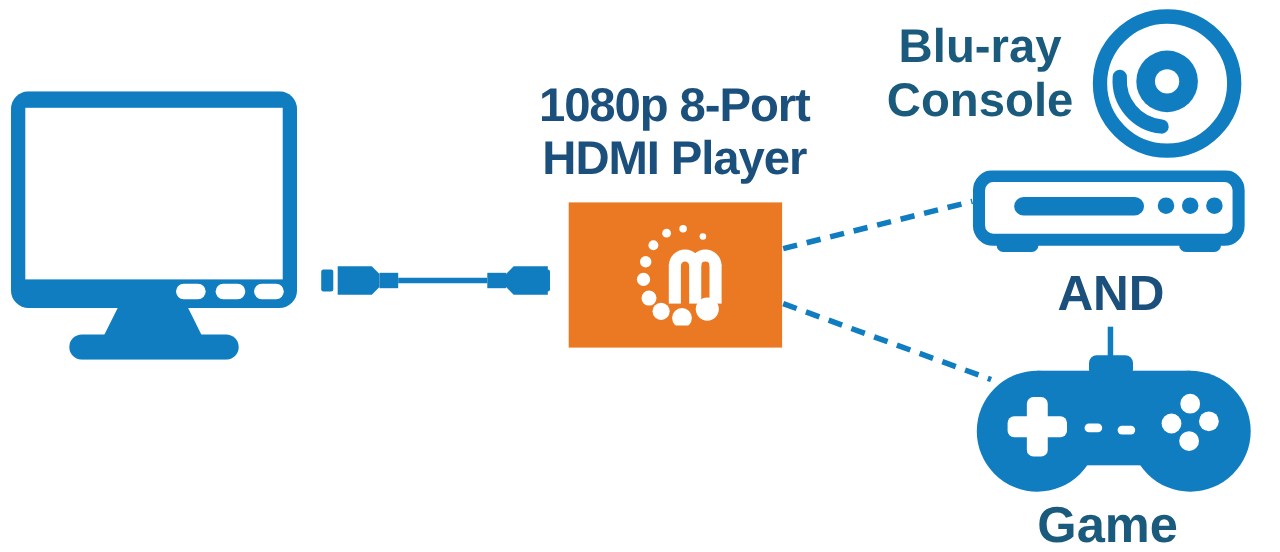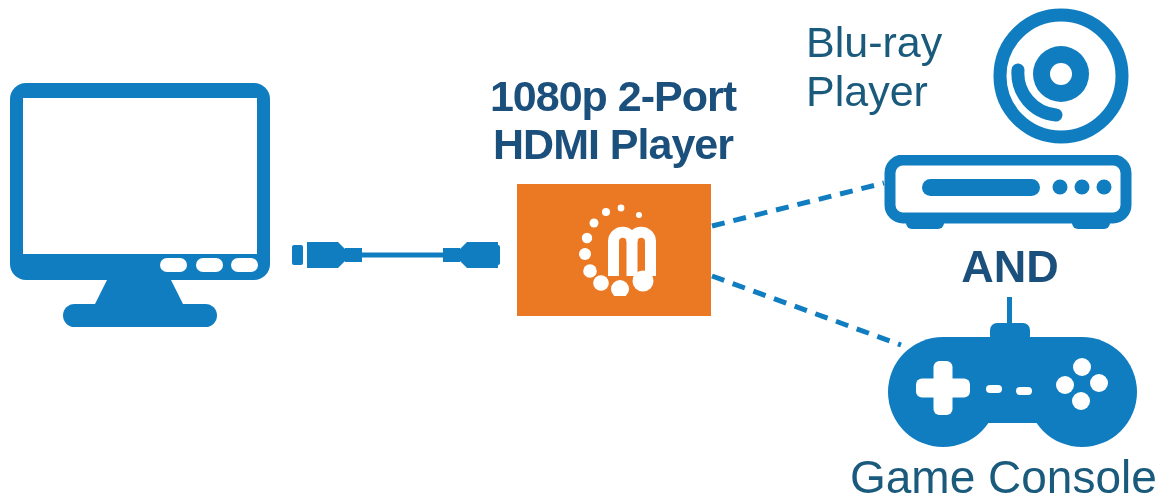--- a/index.html
+++ b/index.html
@@ -17,40 +17,40 @@
   .fb{fill:var(--blue);}
   .fw{fill:#fff;}
   .sb{stroke:var(--blue);}
   .nf{fill:none;}
   .title{
     left:445px;top:72px;width:336px;text-align:center;
     font-weight:bold;font-size:43px;line-height:48px;color:var(--navy);
     letter-spacing:-1px;
   }
   .label{
-    color:var(--teal);font-size:46px;letter-spacing:0px;
+    color:var(--teal);font-size:46px;letter-spacing:0px;text-align:center;font-weight:bold;
   }
   .display-label{left:10px;top:341px;width:262px;}
   .bluray-label{left:806px;top:18px;width:170px;font-size:43px;line-height:49px;}
   .and-label{
     left:930px;top:241px;width:160px;text-align:center;
     font-weight:bold;font-size:45px;color:var(--navy);letter-spacing:0px;
   }
   .game-label{left:850px;top:450px;width:314px;font-size:46px;}
   .switch-box{
     left:517px;top:184px;width:194px;height:132px;background:var(--orange);
   }
 </style>
 </head>
 <body>
 
 <div class="canvas">
 
   <div class="abs title">
-    <div>1080p 2-Port</div>
+    <div>1080p 8-Port</div>
     <div>HDMI Player</div>
   </div>
 
   <svg class="abs" style="left:10px;top:83px" width="260" height="244" viewBox="0 0 260 244">
     <rect class="fb" x="0" y="0" width="260" height="197" rx="16"></rect>
     <rect class="fw" x="13" y="15" width="234" height="156"></rect>
     <rect class="fw" x="150" y="175" width="27" height="14" rx="7"></rect>
     <rect class="fw" x="186" y="175" width="27" height="14" rx="7"></rect>
     <rect class="fw" x="221" y="175" width="27" height="14" rx="7"></rect>
     <polygon class="fb" points="98,195 160,195 177,229 81,229"></polygon>
@@ -92,21 +92,21 @@
     </svg>
   </div>
 
   <svg class="abs" style="left:700px;top:168px" width="235" height="192" viewBox="0 0 235 192">
     <line class="sb" x1="12" y1="58" x2="184" y2="15" stroke-width="5" stroke-dasharray="13 9"></line>
     <line class="sb" x1="12" y1="108" x2="201" y2="177" stroke-width="5" stroke-dasharray="13 9"></line>
   </svg>
 
   <div class="abs label bluray-label">
     <div>Blu-ray</div>
-    <div>Player</div>
+    <div>Console</div>
   </div>
 
   <svg class="abs" style="left:992px;top:7px" width="138" height="138" viewBox="0 0 138 138">
     <circle class="sb nf" cx="69" cy="69" r="61" stroke-width="13"></circle>
     <circle class="fb" cx="69" cy="67" r="28"></circle>
     <circle class="fw" cx="69" cy="67" r="11"></circle>
     <path class="sb nf" d="M26,63 A42,42 0 0 0 64,108" stroke-width="13" stroke-linecap="round"></path>
   </svg>
 
   <svg class="abs" style="left:884px;top:155px" width="248" height="78" viewBox="0 0 248 78">

